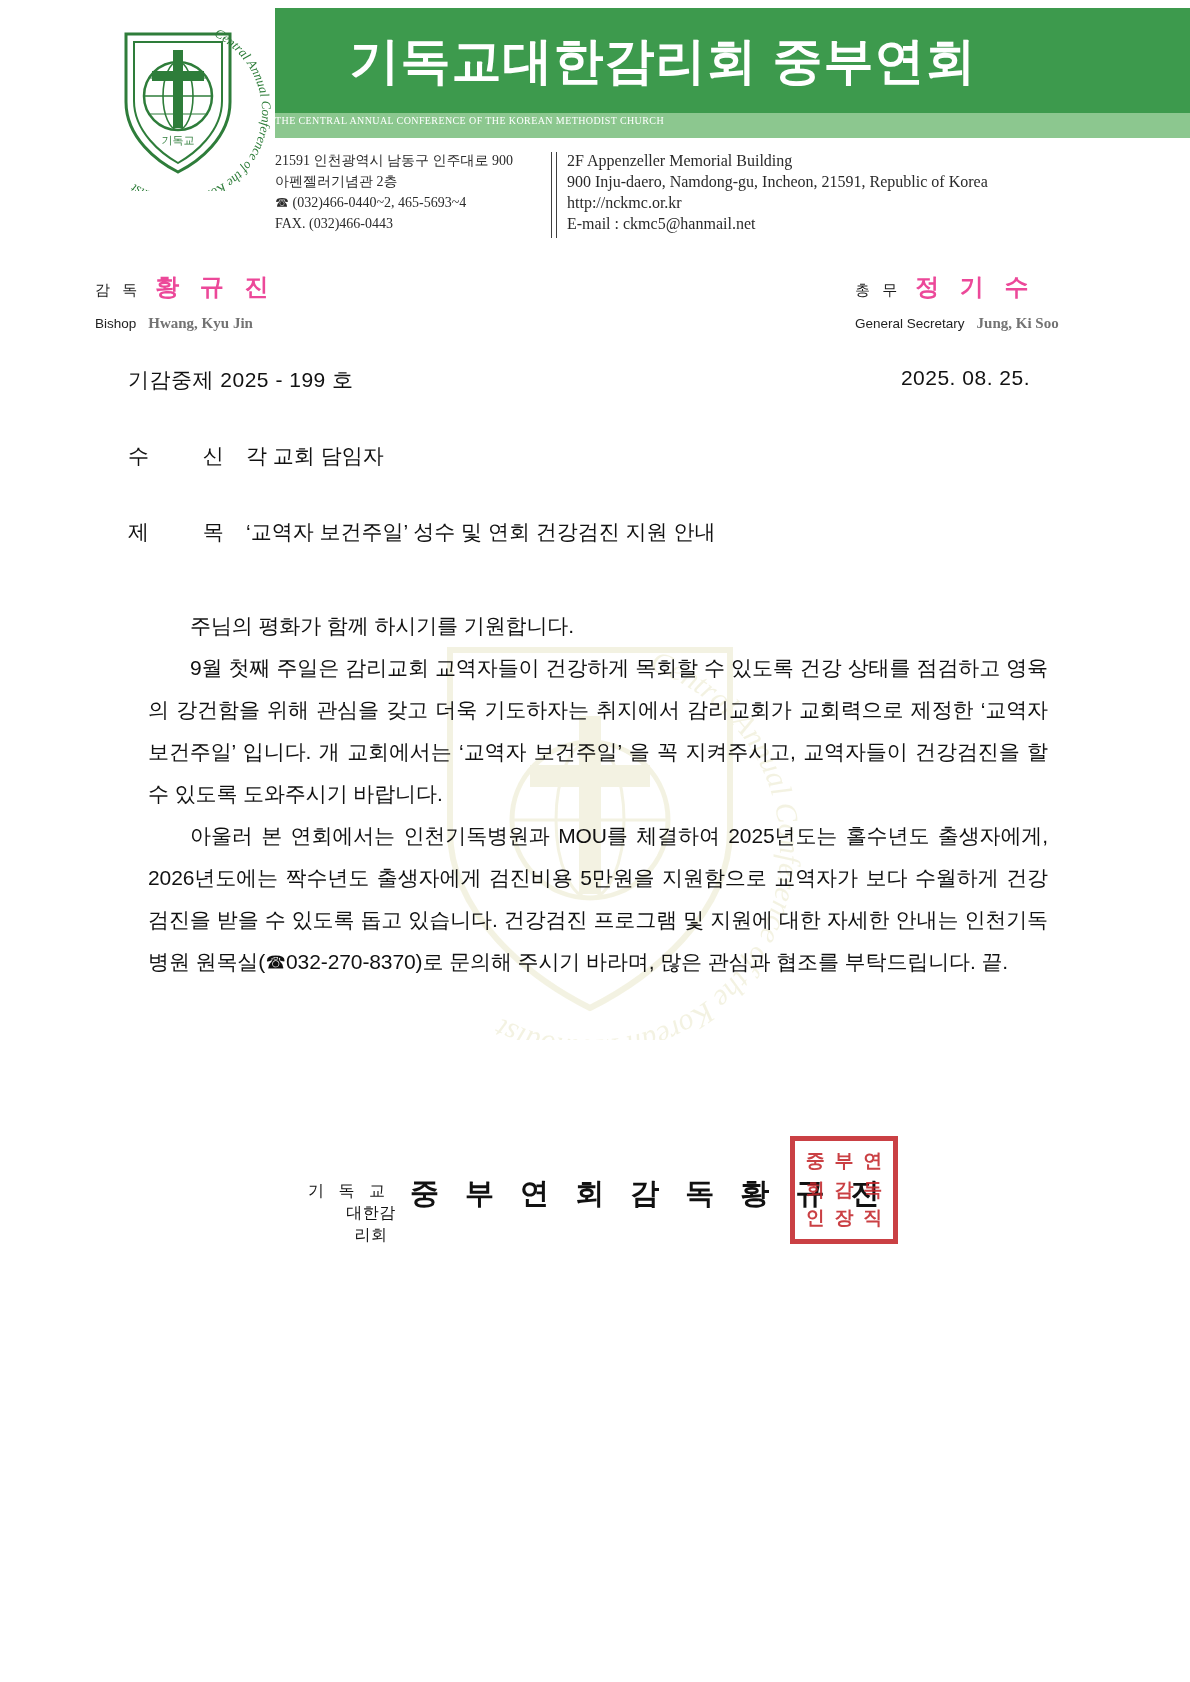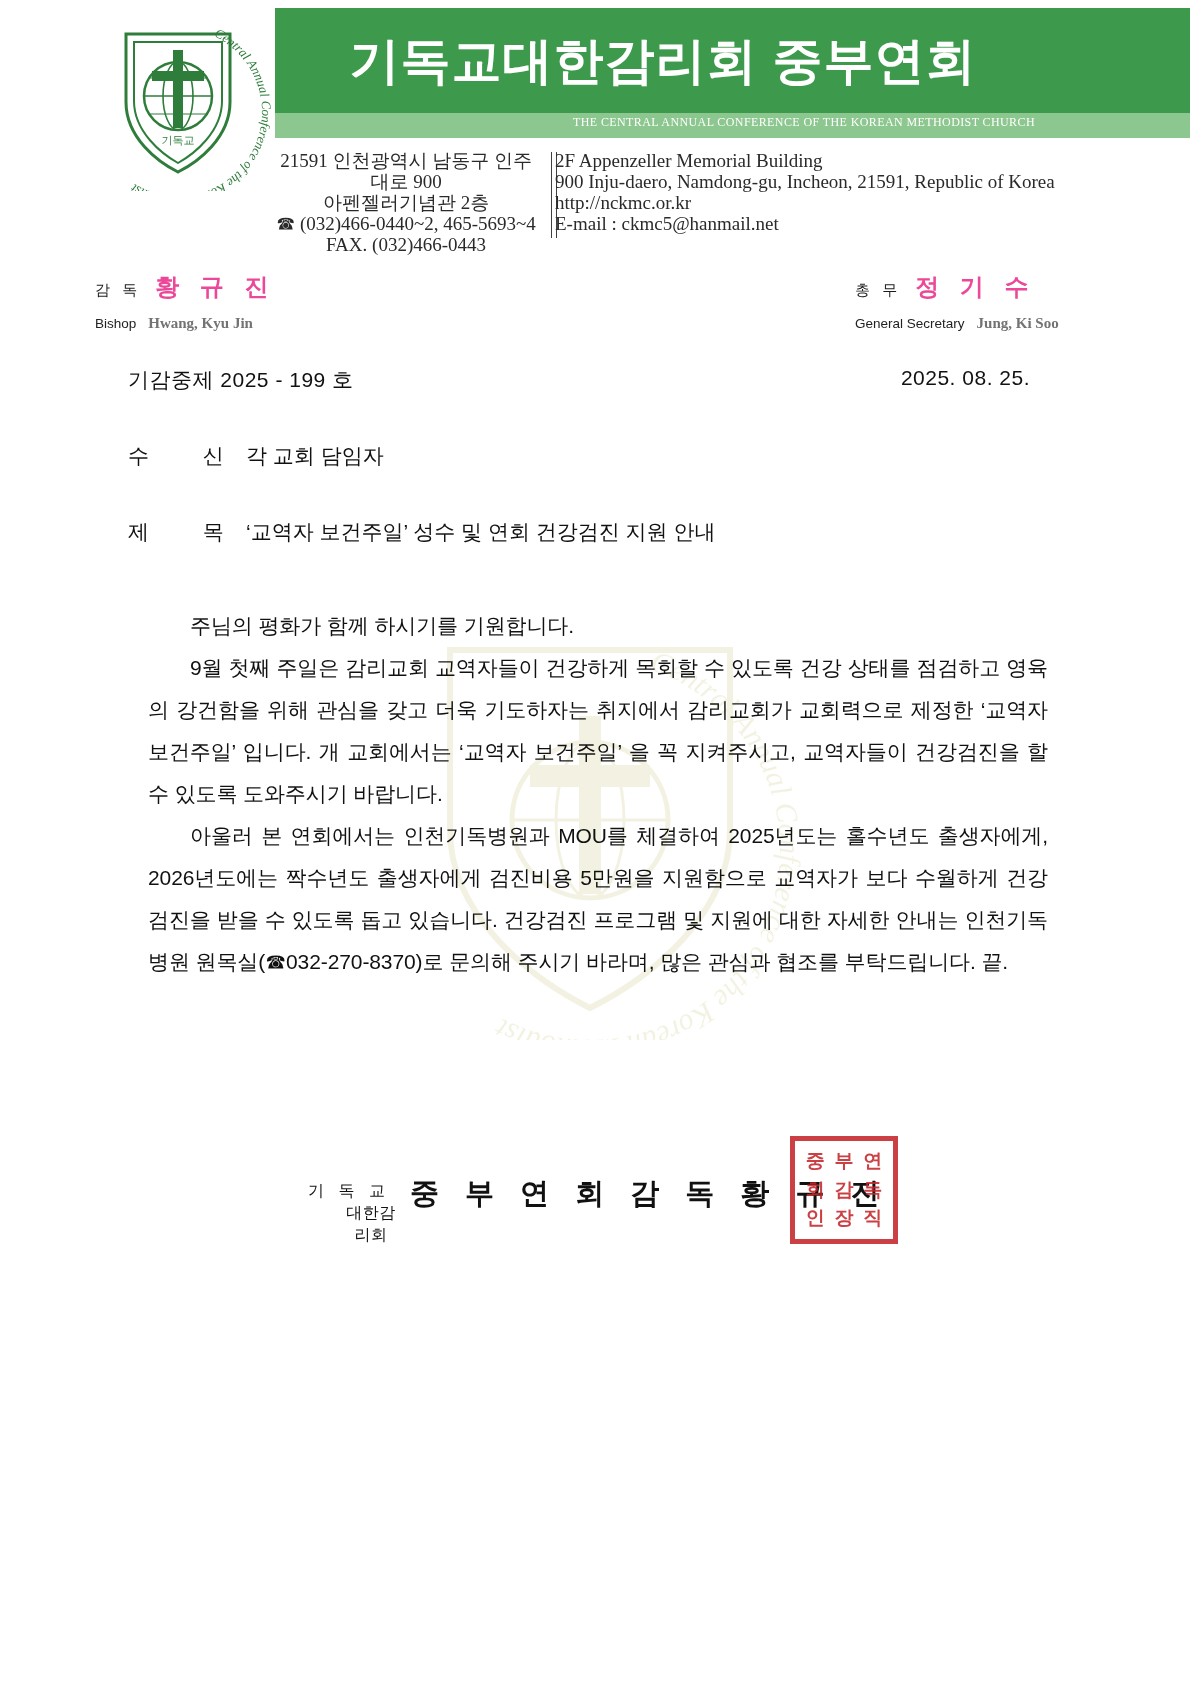--- a/index.html
+++ b/index.html
@@ -58,22 +58,22 @@
     color: #ffffff;
     font-family: "Liberation Sans", sans-serif;
     white-space: nowrap;
     padding-left: 8px;
   }
   .banner-sub {
     position: absolute;
     left: 0;
     top: 107px;
     width: 760px;
-    text-align: right;
-    font-size: 12px;
+    text-align: left;
+    font-size: 10px;
     letter-spacing: 0.4px;
     color: #ffffff;
     font-family: "Liberation Serif", serif;
     white-space: nowrap;
   }
 
   
   .emblem {
     position: absolute;
     left: 78px;
@@ -89,40 +89,40 @@
     top: 150px;
     left: 275px;
     width: 880px;
     height: 100px;
   }
   .addr .left {
     position: absolute;
     left: 0;
     top: 0;
     width: 262px;
-    text-align: center;
-    font-size: 19px;
+    text-align: left;
+    font-size: 14px;
     line-height: 21px;
     color: #2a2a2a;
     font-family: "Liberation Serif", serif;
   }
   .addr .divider {
     position: absolute;
     left: 276px;
     top: 2px;
     width: 4px;
     height: 86px;
     border-left: 1.5px solid #3f3f3f;
     border-right: 1.5px solid #3f3f3f;
   }
   .addr .right {
     position: absolute;
-    left: 280px;
+    left: 292px;
     top: 0;
-    font-size: 19px;
+    font-size: 16px;
     line-height: 21px;
     color: #2a2a2a;
     font-family: "Liberation Serif", serif;
     white-space: nowrap;
   }
 
   
   .officials {
     position: absolute;
     top: 272px;

